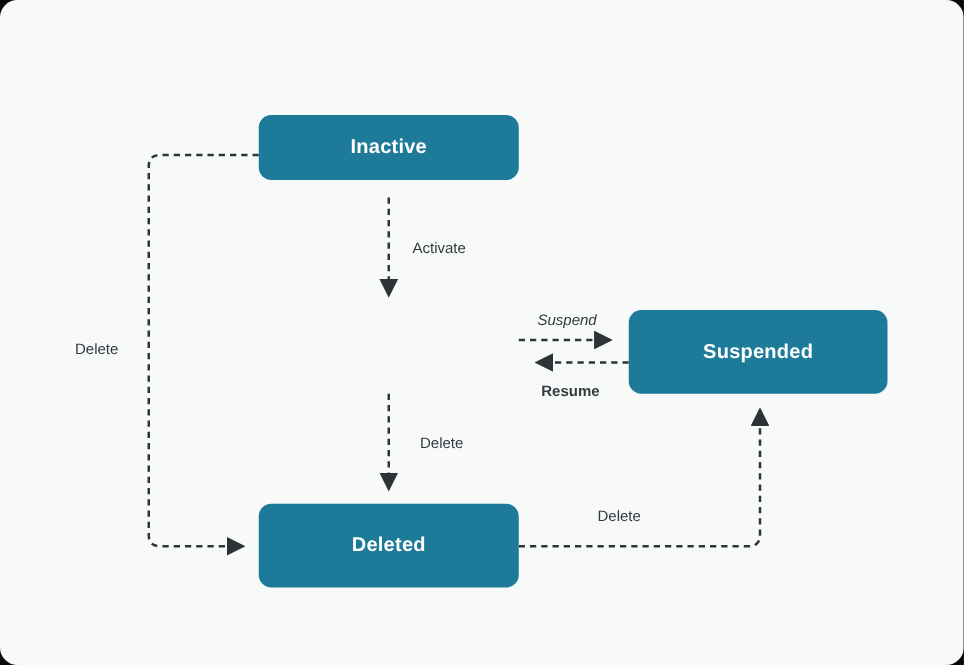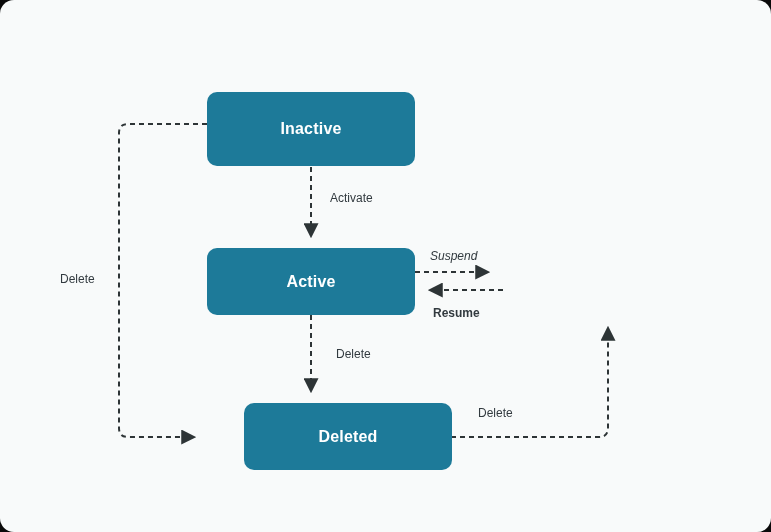--- a/index.html
+++ b/index.html
@@ -39,24 +39,24 @@
     background: var(--node-fill);
     border-radius: 10px;
     display: flex; align-items: center; justify-content: center;
   }
   .node-label {
     color: var(--node-text);
     font-weight: 700;
     font-size: 16px;
     letter-spacing: 0.2px;
   }
-  .node-inactive  { left: 207px; top:  92px; height: 74px; }
+  .node-inactive  { left: 207px; top:  92px; height: 52px; }
   .node-active    { left: 207px; top: 248px; }
   .node-suspended { left: 503px; top: 248px; width: 207px; }
-  .node-deleted   { left: 207px; top: 403px; margin-left: 37px; }
+  .node-deleted   { left: 207px; top: 403px; }
   .edge-label {
     position: absolute;
     color: var(--label-color);
     font-size: 12px;
     white-space: nowrap;
   }
   .lbl-activate        { left: 330px; top: 191px; }
   .lbl-suspend         { left: 430px; top: 249px; font-style: italic; }
   .lbl-resume          { left: 433px; top: 306px; font-weight: bold; }
   .lbl-delete-down     { left: 336px; top: 347px; }
@@ -79,24 +79,24 @@
     <path class="edge" d="M 503 290 L 430 290" marker-end="url(#arrow)"></path>
     <path class="edge" d="M 311 315 L 311 391" marker-end="url(#arrow)"></path>
     <path class="edge" d="M 207 124 L 128 124 Q 119 124 119 133 L 119 428 Q 119 437 128 437 L 194 437" marker-end="url(#arrow)"></path>
     <path class="edge" d="M 415 437 L 599 437 Q 608 437 608 428 L 608 328" marker-end="url(#arrow)"></path>
   </svg>
 
   <div class="node node-inactive">
     <span class="node-label">Inactive</span>
   </div>
 
-  <div class="node node-active">
-    <span class="node-label">Active</span>
+
+  <div class="node node-suspended">
+    <span class="node-label">Suspended</span>
   </div>
-
 
   <div class="node node-deleted">
     <span class="node-label">Deleted</span>
   </div>
 
   <span class="edge-label lbl-activate">Activate</span>
   <span class="edge-label lbl-suspend">Suspend</span>
   <span class="edge-label lbl-resume">Resume</span>
   <span class="edge-label lbl-delete-down">Delete</span>
   <span class="edge-label lbl-delete-left">Delete</span>

